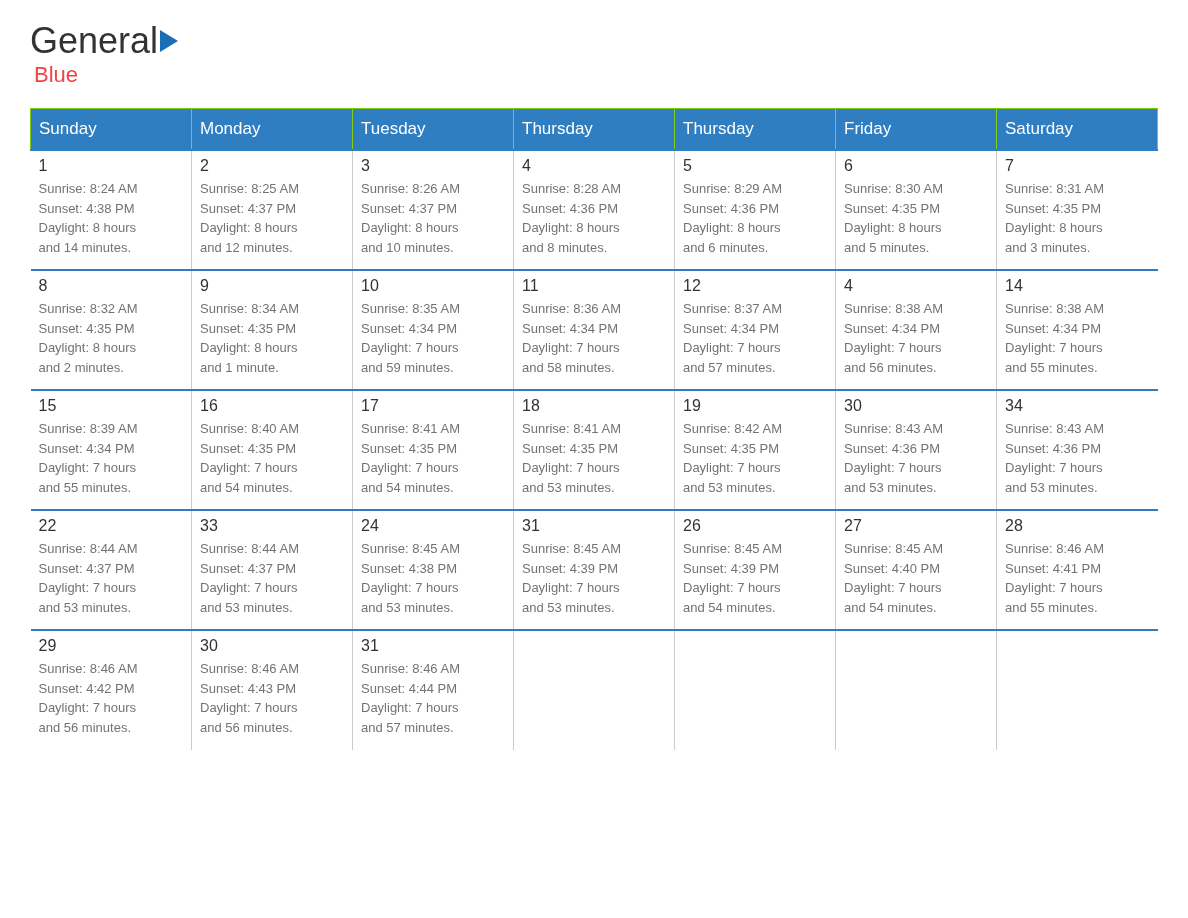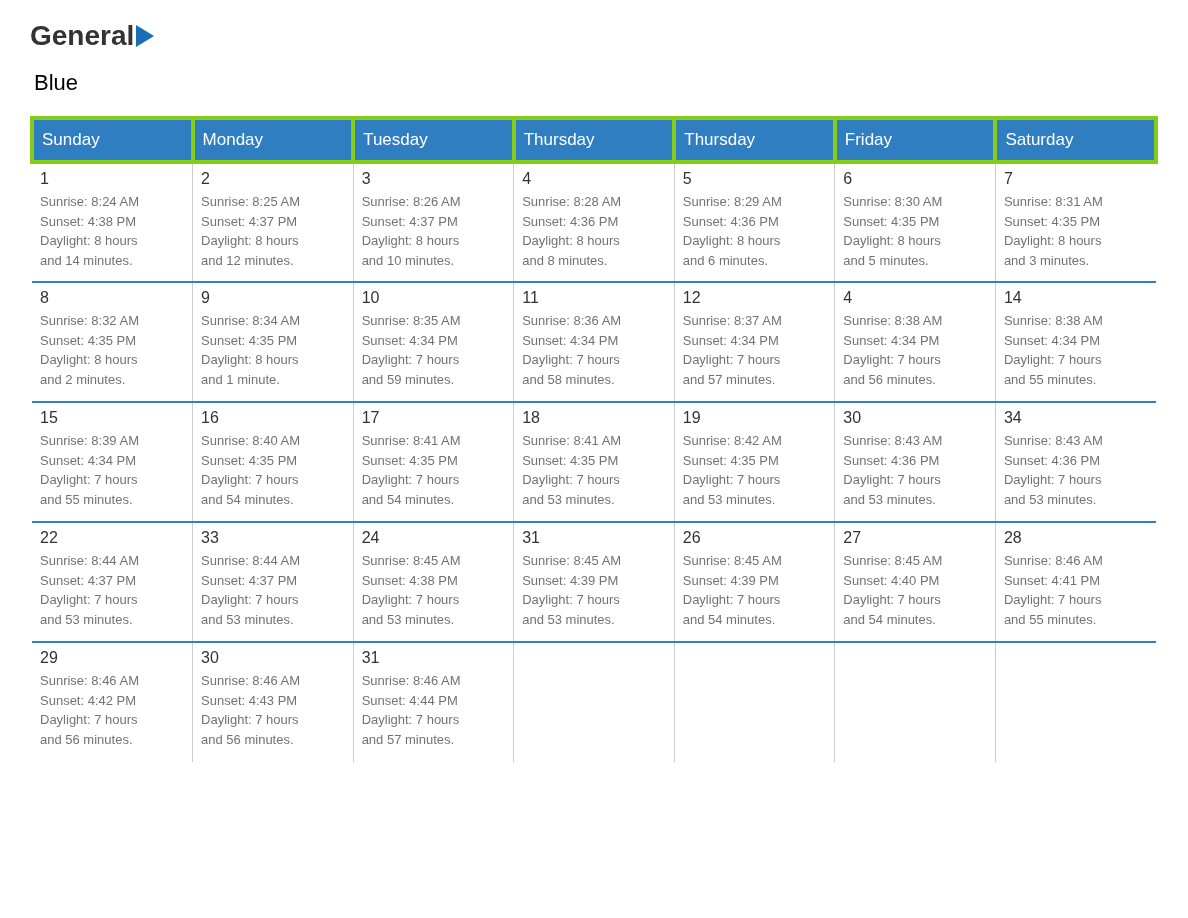--- a/index.html
+++ b/index.html
@@ -20,44 +20,43 @@
 
     .logo {
       display: flex;
       flex-direction: column;
       align-items: flex-start;
     }
 
     .logo-text {
       display: flex;
       align-items: center;
-      font-size: 28px;
-      font-weight: bold;
+      font-size: 36px;
+      font-weight: normal;
       color: #333;
     }
 
     .logo-general {
       color: #333;
     }
 
     .logo-triangle {
       width: 0;
       height: 0;
       border-left: 18px solid #1a6eb5;
       border-top: 11px solid transparent;
       border-bottom: 11px solid transparent;
       margin: 0 2px;
       display: inline-block;
     }
 
     .logo-subtitle {
-      color: #000000;
+      color: #ef4444;
       font-size: 22px;
       margin-left: 4px;
-      margin-top: 18px;
     }
 
     .title-section {
       text-align: right;
     }
 
     .month-title {
       font-size: 52px;
       font-weight: normal;
       color: #222;
@@ -79,21 +78,21 @@
     thead tr {
       background-color: #2e7ec1;
     }
 
     thead th {
       color: #fff;
       font-size: 17px;
       font-weight: normal;
       padding: 10px 8px;
       text-align: left;
-      border: 4px solid #84cc16;
+      border: 1px solid #84cc16;
     }
 
     tbody tr {
       border-top: 2px solid #2e7ec1;
     }
 
     tbody td {
       padding: 6px 8px;
       vertical-align: top;
       font-size: 13.5px;

